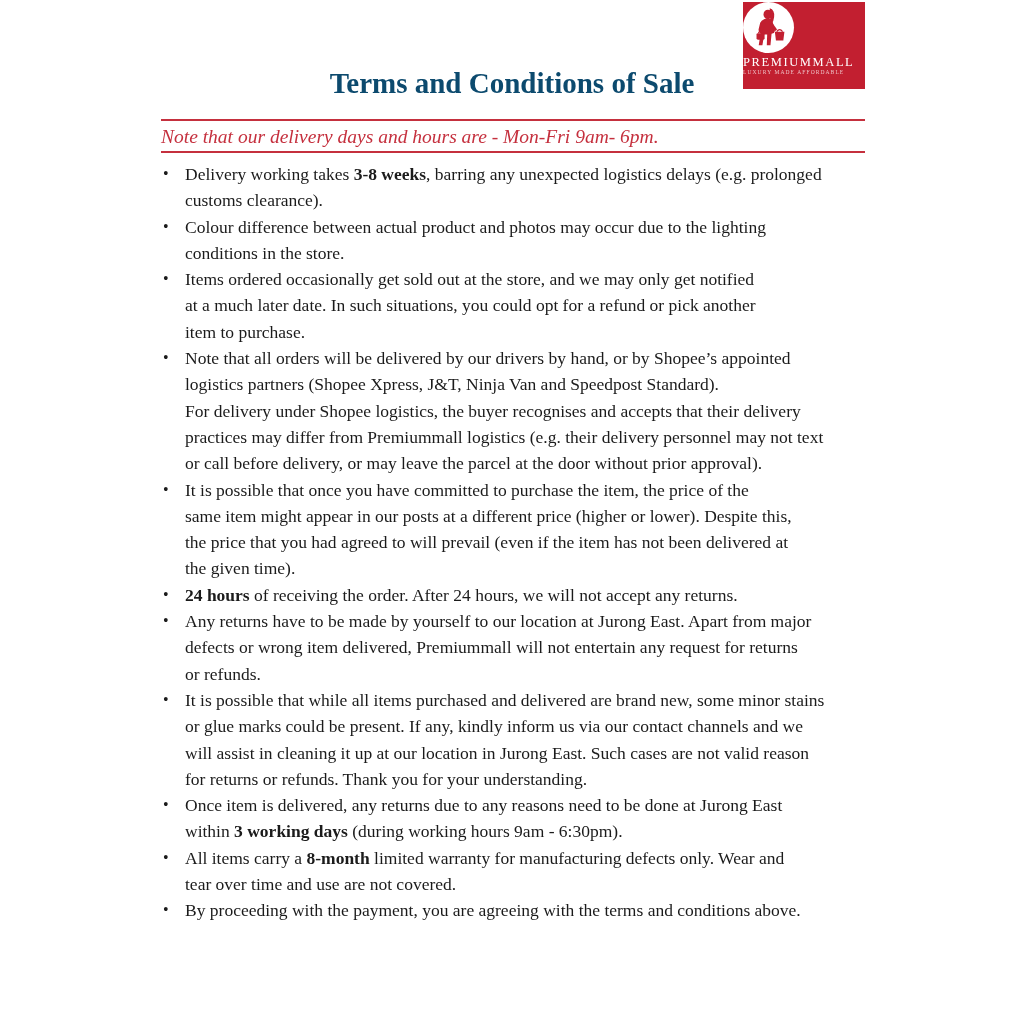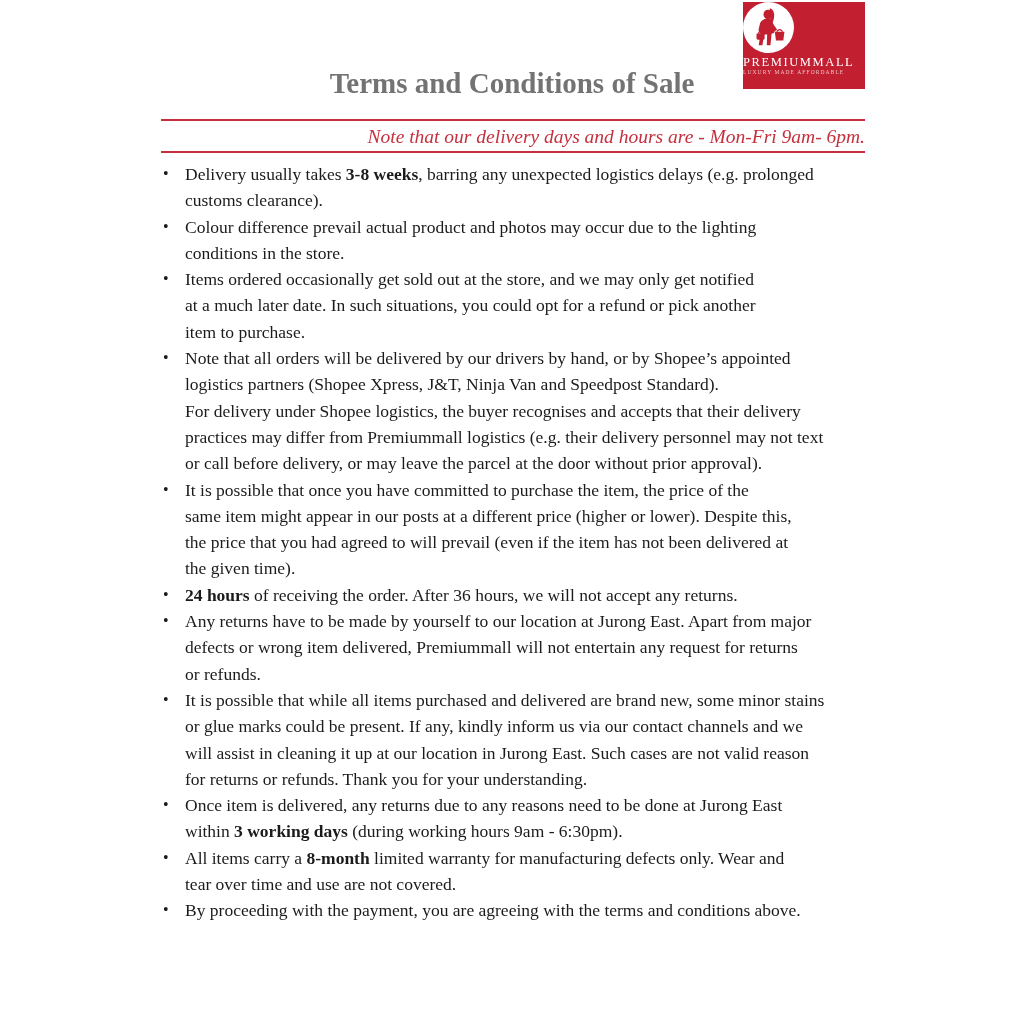--- a/index.html
+++ b/index.html
@@ -55,39 +55,39 @@
     white-space: nowrap;
   }
 
   
   .title {
     position: absolute;
     top: 67px; left: 0; right: 0;
     text-align: center;
     font-size: 29px;
     font-weight: bold;
-    color: #737373;
+    color: #0c4a6e;
     line-height: 32px;
   }
 
   
   .rule {
     position: absolute;
     left: 161px;
     width: 704px;
     height: 2px;
     background: var(--accent);
   }
   .rule-top { top: 119px; }
   .rule-bottom { top: 151px; }
   .note {
     position: absolute;
     top: 123px; left: 161px;
     width: 704px;
-    text-align: right;
+    text-align: left;
     font-style: italic;
     font-size: 19.5px;
     line-height: 27px;
     color: var(--accent);
   }
 
   
   .terms {
     position: absolute;
     top: 161px;
@@ -156,26 +156,26 @@
 
   <h1 class="title">Terms and Conditions of Sale</h1>
 
   <div class="rule rule-top"></div>
   <div class="note">Note that our delivery days and hours are - Mon-Fri 9am- 6pm.</div>
   <div class="rule rule-bottom"></div>
 
   <ul class="terms">
       <li>
         <span class="bullet">•</span>
-        <div class="item-text"><span>Delivery usually takes </span><span class="b">3-8 weeks</span><span>, barring any unexpected logistics delays (e.g. prolonged
+        <div class="item-text"><span>Delivery working takes </span><span class="b">3-8 weeks</span><span>, barring any unexpected logistics delays (e.g. prolonged
 customs clearance).</span></div>
       </li>
       <li>
         <span class="bullet">•</span>
-        <div class="item-text"><span>Colour difference prevail actual product and photos may occur due to the lighting
+        <div class="item-text"><span>Colour difference between actual product and photos may occur due to the lighting
 conditions in the store.</span></div>
       </li>
       <li>
         <span class="bullet">•</span>
         <div class="item-text"><span>Items ordered occasionally get sold out at the store, and we may only get notified
 at a much later date. In such situations, you could opt for a refund or pick another
 item to purchase.</span></div>
       </li>
       <li>
         <span class="bullet">•</span>
@@ -187,21 +187,21 @@
       </li>
       <li>
         <span class="bullet">•</span>
         <div class="item-text"><span>It is possible that once you have committed to purchase the item, the price of the
 same item might appear in our posts at a different price (higher or lower). Despite this,
 the price that you had agreed to will prevail (even if the item has not been delivered at
 the given time).</span></div>
       </li>
       <li>
         <span class="bullet">•</span>
-        <div class="item-text"><span class="b">24 hours</span><span> of receiving the order. After 36 hours, we will not accept any returns.</span></div>
+        <div class="item-text"><span class="b">24 hours</span><span> of receiving the order. After 24 hours, we will not accept any returns.</span></div>
       </li>
       <li>
         <span class="bullet">•</span>
         <div class="item-text"><span>Any returns have to be made by yourself to our location at Jurong East. Apart from major
 defects or wrong item delivered, Premiummall will not entertain any request for returns
 or refunds.</span></div>
       </li>
       <li>
         <span class="bullet">•</span>
         <div class="item-text"><span>It is possible that while all items purchased and delivered are brand new, some minor stains

